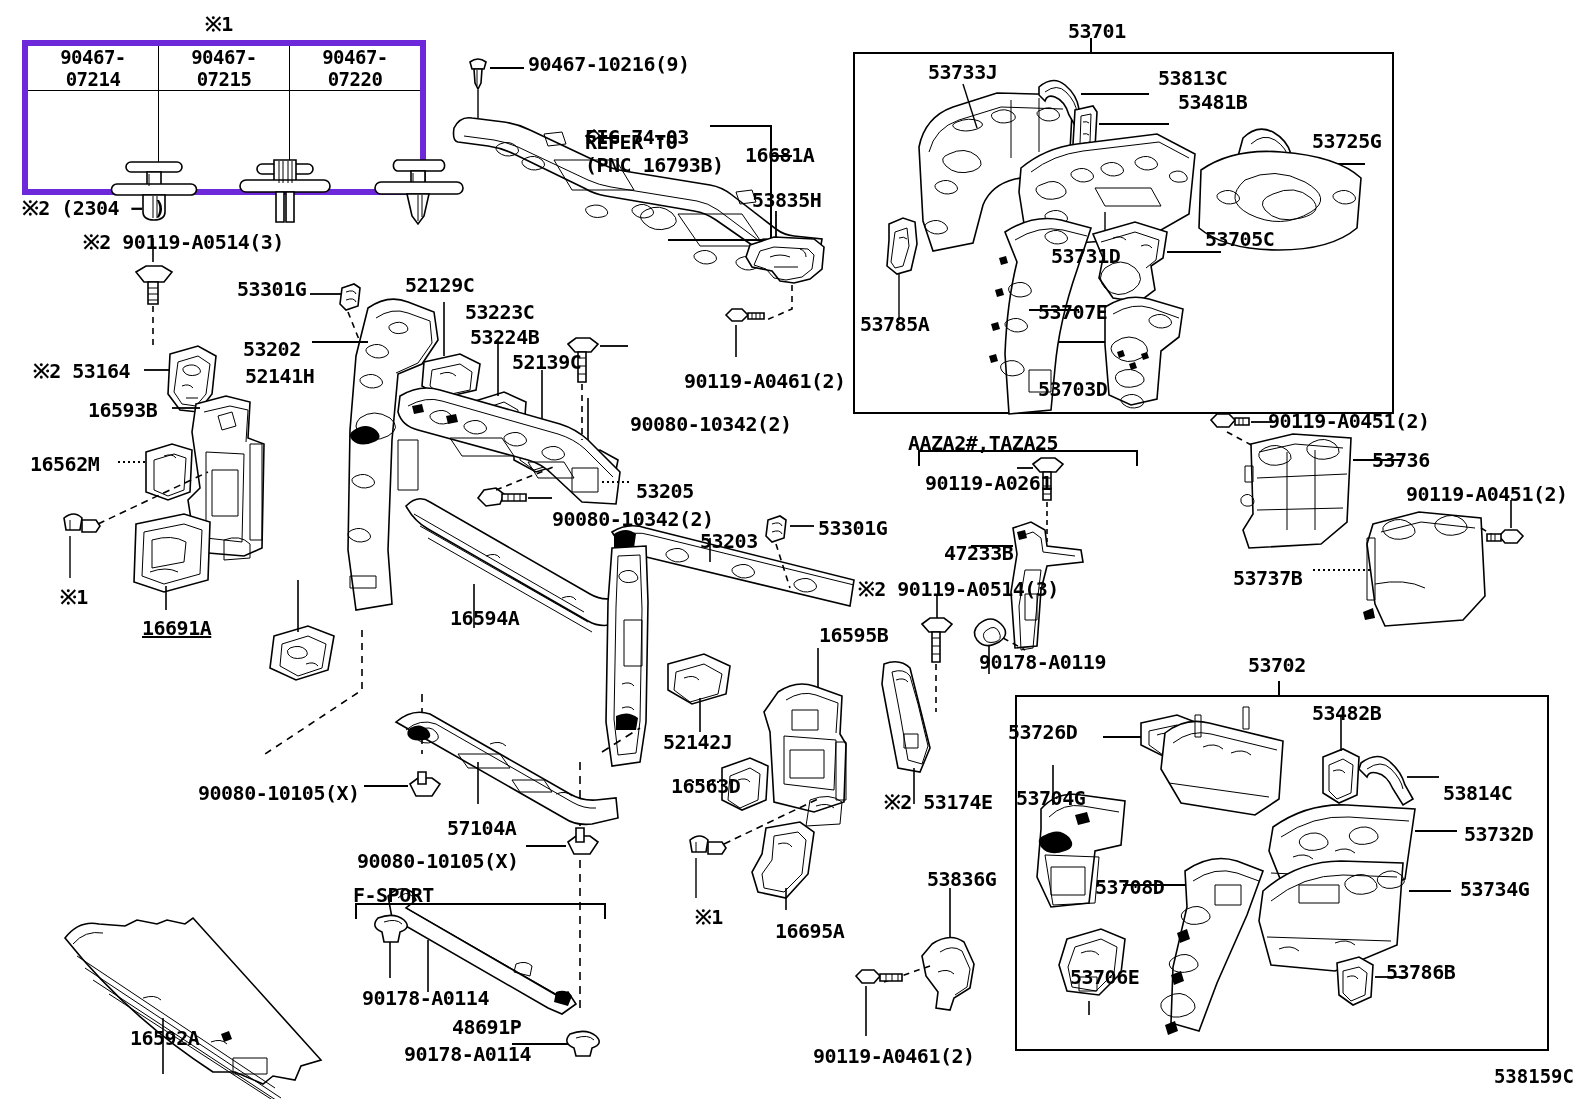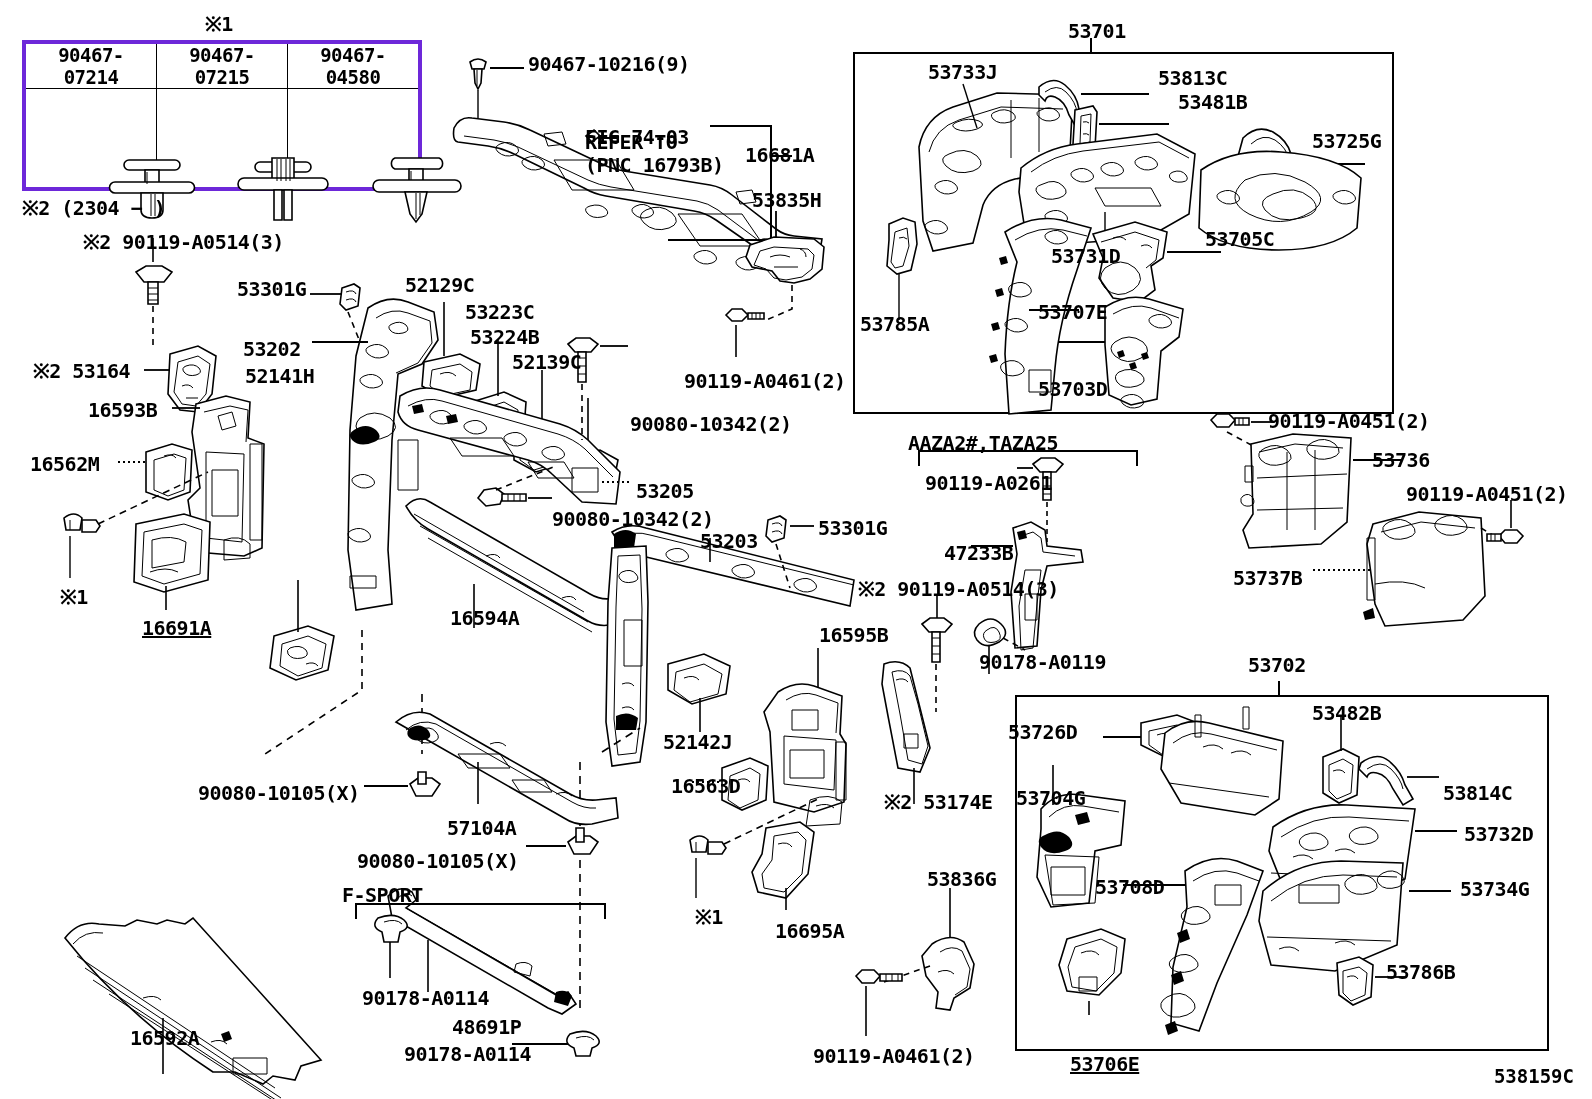--- a/index.html
+++ b/index.html
@@ -2,21 +2,21 @@
 <html><head>
 <meta charset="utf-8">
 <style>
   html,body{margin:0;padding:0;background:#fff;}
   #sheet{
     position:relative;width:1592px;height:1099px;background:#fff;
     font-family:"DejaVu Sans Mono","Liberation Mono",monospace;
     color:#000;overflow:hidden;
   }
   .lbl{position:absolute;white-space:nowrap;font-size:20px;font-weight:700;letter-spacing:-0.5px;line-height:1;}
-  .tbl{position:absolute;border:4px solid #6d28d9;border-collapse:collapse;}
+  .tbl{position:absolute;border:6px solid #6d28d9;border-collapse:collapse;}
   .tbl td{border:1.6px solid #000;text-align:center;vertical-align:middle;}
   .tbl td.hd{font-size:19px;font-weight:700;height:30px;padding:0 8px;font-family:"DejaVu Sans Mono","Liberation Mono",monospace;letter-spacing:-0.5px;}
   .tbl td.cell{height:96px;width:128px;}
   .grpbox{position:absolute;border:2px solid #000;}
   .brk{position:absolute;border-top:2px solid #000;border-left:2px solid #000;border-right:2px solid #000;height:14px;}
   .ln{position:absolute;background:#000;}
   .lnh{height:2px;}
   .lnv{width:2px;}
   .dot{position:absolute;border-top:2px dotted #000;height:0;}
   svg{position:absolute;overflow:visible;}
@@ -29,21 +29,21 @@
 <body>
 
 <div id="sheet">
 
   <div class="lbl" style="left:205px;top:14px;">※1</div>
   <table class="tbl" style="left:22px;top:40px;">
     <tbody>
         <tr>
       <td class="hd">90467-07214</td>
       <td class="hd">90467-07215</td>
-      <td class="hd">90467-04580</td>
+      <td class="hd">90467-07220</td>
     </tr>
     <tr>
       <td class="cell">
         <svg width="120" height="90" viewBox="0 0 120 90">
           <path class="pt" d="M38 22 h46 a5 5 0 0 1 0 10 h-46 a5 5 0 0 1 0 -10 z"></path>
           <path class="pt" d="M54 32 h14 v14 h-14 z"></path>
           <path class="pt" d="M24 44 h74 a5 5 0 0 1 0 11 h-74 a5 5 0 0 1 0 -11 z"></path>
           <path class="pt" d="M50 55 h22 v17 q0 8 -11 8 q-11 0 -11 -8 z"></path>
           <path class="pl2" d="M56 34 v12 M60 56 v22 M64 56 v22"></path>
         </svg>
@@ -625,25 +625,25 @@
       <div class="lbl" style="left: 1233px; top: 568px;">53737B</div>
       <div class="lbl" style="left: 1248px; top: 655px;">53702</div>
       <div class="lbl" style="left: 1008px; top: 722px;">53726D</div>
       <div class="lbl" style="left: 1312px; top: 703px;">53482B</div>
       <div class="lbl" style="left: 1443px; top: 783px;">53814C</div>
       <div class="lbl" style="left: 1016px; top: 788px;">53704G</div>
       <div class="lbl" style="left: 1464px; top: 824px;">53732D</div>
       <div class="lbl" style="left: 1460px; top: 879px;">53734G</div>
       <div class="lbl" style="left: 1095px; top: 877px;">53708D</div>
       <div class="lbl" style="left: 1386px; top: 962px;">53786B</div>
-      <div class="lbl" style="left: 1070px; top: 1054px; text-decoration: underline;">53706E</div>
+      <div class="lbl" style="left: 1070px; top: 967px;">53706E</div>
       <div class="lbl" style="left: 198px; top: 783px;">90080-10105(X)</div>
       <div class="lbl" style="left: 447px; top: 818px;">57104A</div>
       <div class="lbl" style="left: 357px; top: 851px;">90080-10105(X)</div>
-      <div class="lbl" style="left: 342px; top: 885px;">F-SPORT</div>
+      <div class="lbl" style="left: 353px; top: 885px;">F-SPORT</div>
       <div class="lbl" style="left: 362px; top: 988px;">90178-A0114</div>
       <div class="lbl" style="left: 452px; top: 1017px;">48691P</div>
       <div class="lbl" style="left: 404px; top: 1044px;">90178-A0114</div>
       <div class="lbl" style="left: 130px; top: 1028px;">16592A</div>
       <div class="lbl" style="left: 22px; top: 198px;">※2 (2304 −      )</div>
     </div>
 
   <div id="docid">538159C</div>
 </div>
 

